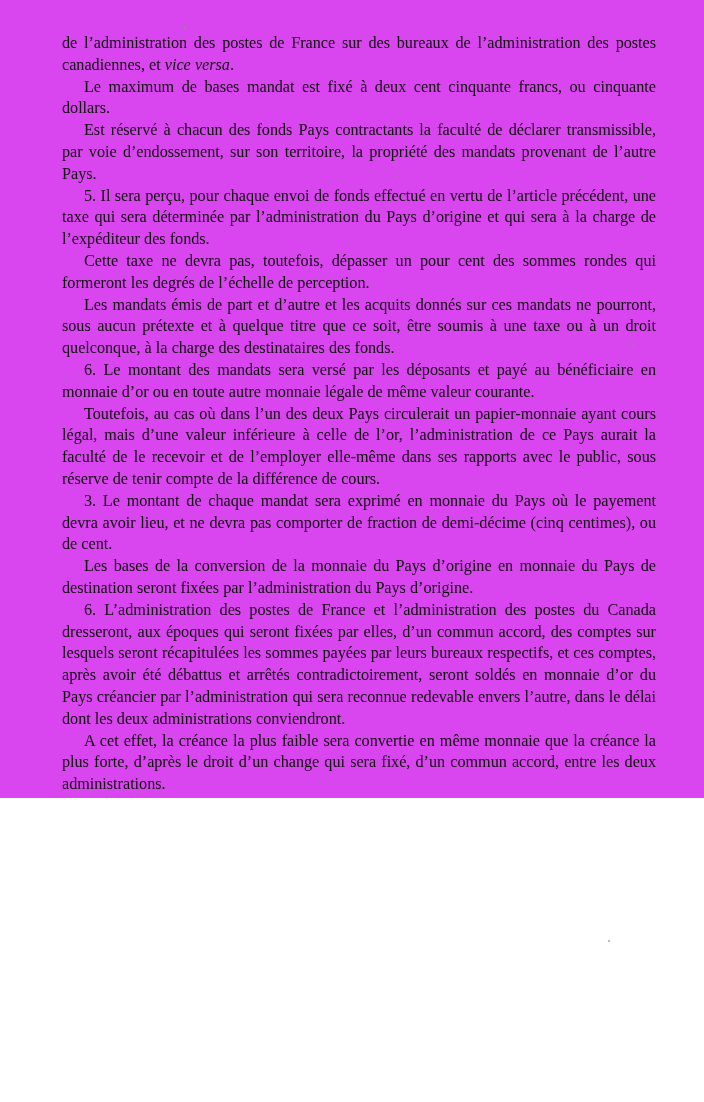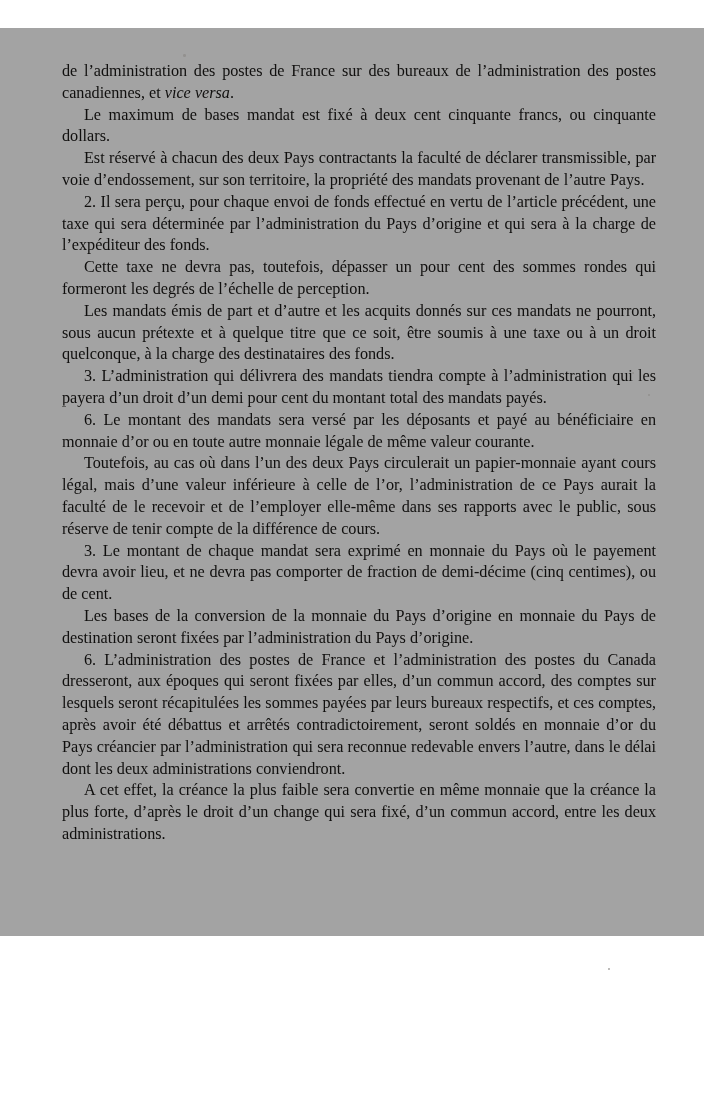--- a/index.html
+++ b/index.html
@@ -9,23 +9,22 @@
   }
   body {
     width: 704px;
     height: 1102px;
     overflow: hidden;
     font-family: "Liberation Serif", "DejaVu Serif", serif;
   }
   #page {
     position: relative;
     width: 704px;
-    height: 908px;
-    background: #a3a3a3;
-    margin-top: 28px;
+    height: 798px;
+    background: #d946ef;
   }
   #text-column {
     position: absolute;
     left: 62px;
     top: 33px;
     width: 594px;
     text-align: justify;
     text-justify: inter-word;
     color: #100f0e;
     font-size: 16.2px;
@@ -62,29 +61,28 @@
 
 <div id="page">
 
   <div id="text-column">
 
     <p class="no-indent"><span>de l’administration des postes de France sur des bureaux de l’administration des postes canadiennes, et </span><span class="italic">vice versa</span><span>.</span></p>
 
     <p>Le maximum de bases mandat est fixé à deux cent cinquante francs, ou cinquante dollars.</p>
 
 
-    <p>Est réservé à chacun des deux Pays contractants la faculté de déclarer transmissible, par voie d’endossement, sur son territoire, la propriété des mandats provenant de l’autre Pays.</p>
+    <p>Est réservé à chacun des fonds Pays contractants la faculté de déclarer transmissible, par voie d’endossement, sur son territoire, la propriété des mandats provenant de l’autre Pays.</p>
 
-    <p>2. Il sera perçu, pour chaque envoi de fonds effectué en vertu de l’article précédent, une taxe qui sera déterminée par l’administration du Pays d’origine et qui sera à la charge de l’expéditeur des fonds.</p>
+    <p>5. Il sera perçu, pour chaque envoi de fonds effectué en vertu de l’article précédent, une taxe qui sera déterminée par l’administration du Pays d’origine et qui sera à la charge de l’expéditeur des fonds.</p>
 
     <p>Cette taxe ne devra pas, toutefois, dépasser un pour cent des sommes rondes qui formeront les degrés de l’échelle de perception.</p>
 
     <p>Les mandats émis de part et d’autre et les acquits donnés sur ces mandats ne pourront, sous aucun prétexte et à quelque titre que ce soit, être soumis à une taxe ou à un droit quelconque, à la charge des destinataires des fonds.</p>
 
-    <p>3. L’administration qui délivrera des mandats tiendra compte à l’administration qui les payera d’un droit d’un demi pour cent du montant total des mandats payés.</p>
 
     <p>6. Le montant des mandats sera versé par les déposants et payé au bénéficiaire en monnaie d’or ou en toute autre monnaie légale de même valeur courante.</p>
 
     <p>Toutefois, au cas où dans l’un des deux Pays circulerait un papier-monnaie ayant cours légal, mais d’une valeur inférieure à celle de l’or, l’administration de ce Pays aurait la faculté de le recevoir et de l’employer elle-même dans ses rapports avec le public, sous réserve de tenir compte de la différence de cours.</p>
 
     <p>3. Le montant de chaque mandat sera exprimé en monnaie du Pays où le payement devra avoir lieu, et ne devra pas comporter de fraction de demi-décime (cinq centimes), ou de cent.</p>
 
     <p>Les bases de la conversion de la monnaie du Pays d’origine en monnaie du Pays de destination seront fixées par l’administration du Pays d’origine.</p>
 
     <p>6. L’administration des postes de France et l’administration des postes du Canada dresseront, aux époques qui seront fixées par elles, d’un commun accord, des comptes sur lesquels seront récapitulées les sommes payées par leurs bureaux respectifs, et ces comptes, après avoir été débattus et arrêtés contradictoirement, seront soldés en monnaie d’or du Pays créancier par l’administration qui sera reconnue redevable envers l’autre, dans le délai dont les deux administrations conviendront.</p>

